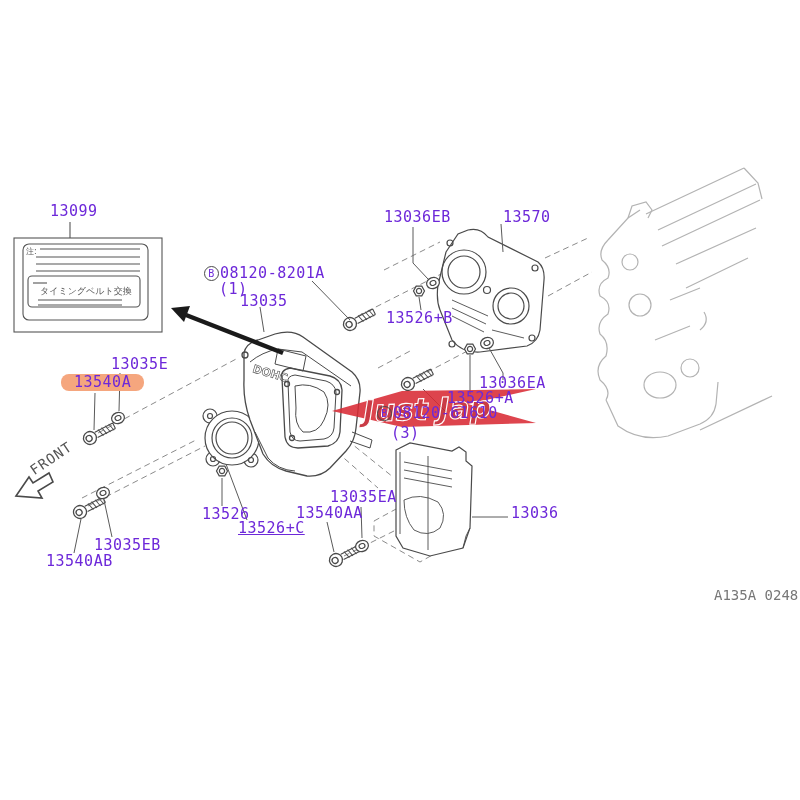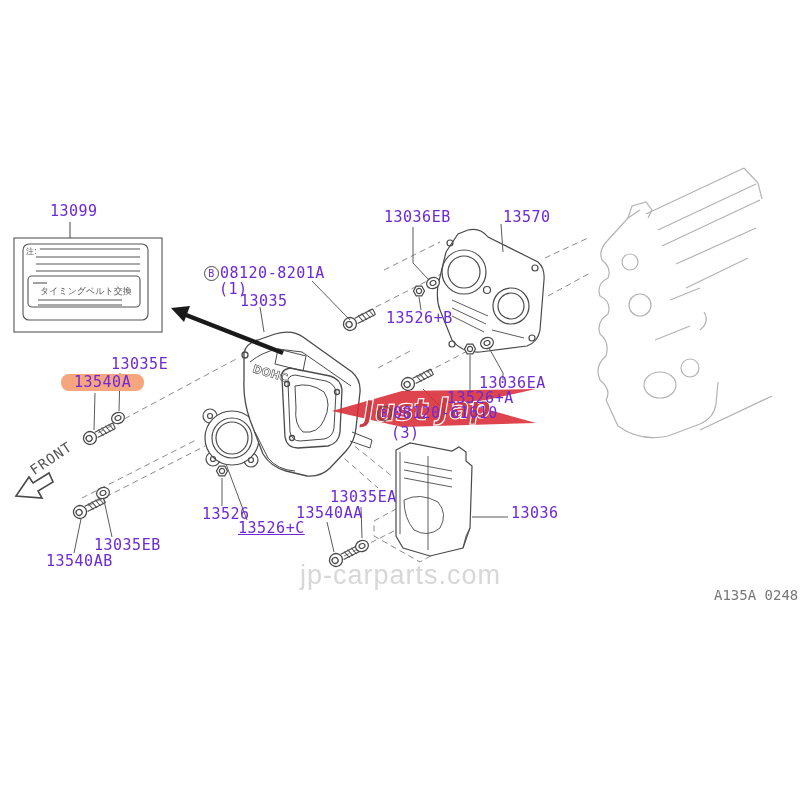--- a/index.html
+++ b/index.html
@@ -14,21 +14,20 @@
                transform:rotate(-34deg);transform-origin:left bottom;}
   #wm-center{position:absolute;left:300px;top:560px;font-family:"Liberation Sans",sans-serif;
              font-size:27px;color:#d7d7d7;letter-spacing:1px;}
   #ref-code{position:absolute;left:714px;top:587px;font-size:14px;color:#777;}
 </style>
 </head>
 <body>
 
 <div id="canvas">
 
-  <div id="wm-center">jp-carparts.com</div>
 
   <svg width="800" height="800" viewBox="0 0 800 800">
     <defs>
       <g id="bolt" stroke="#4a4a4a" stroke-width="1.3" fill="#fff">
         <path d="M7,-3 L27,-3 M7,3 L27,3 M27,-3 L27,3" stroke-width="1.1"></path>
         <path d="M11,-4 l2,8 M15,-4 l2,8 M19,-4 l2,8 M23,-4 l2,8" stroke-width="0.9" fill="none"></path>
         <circle r="6.5"></circle>
         <circle r="3" cx="-1"></circle>
       </g>
       <g id="grommet" stroke="#4a4a4a" stroke-width="1.2" fill="#fff">

